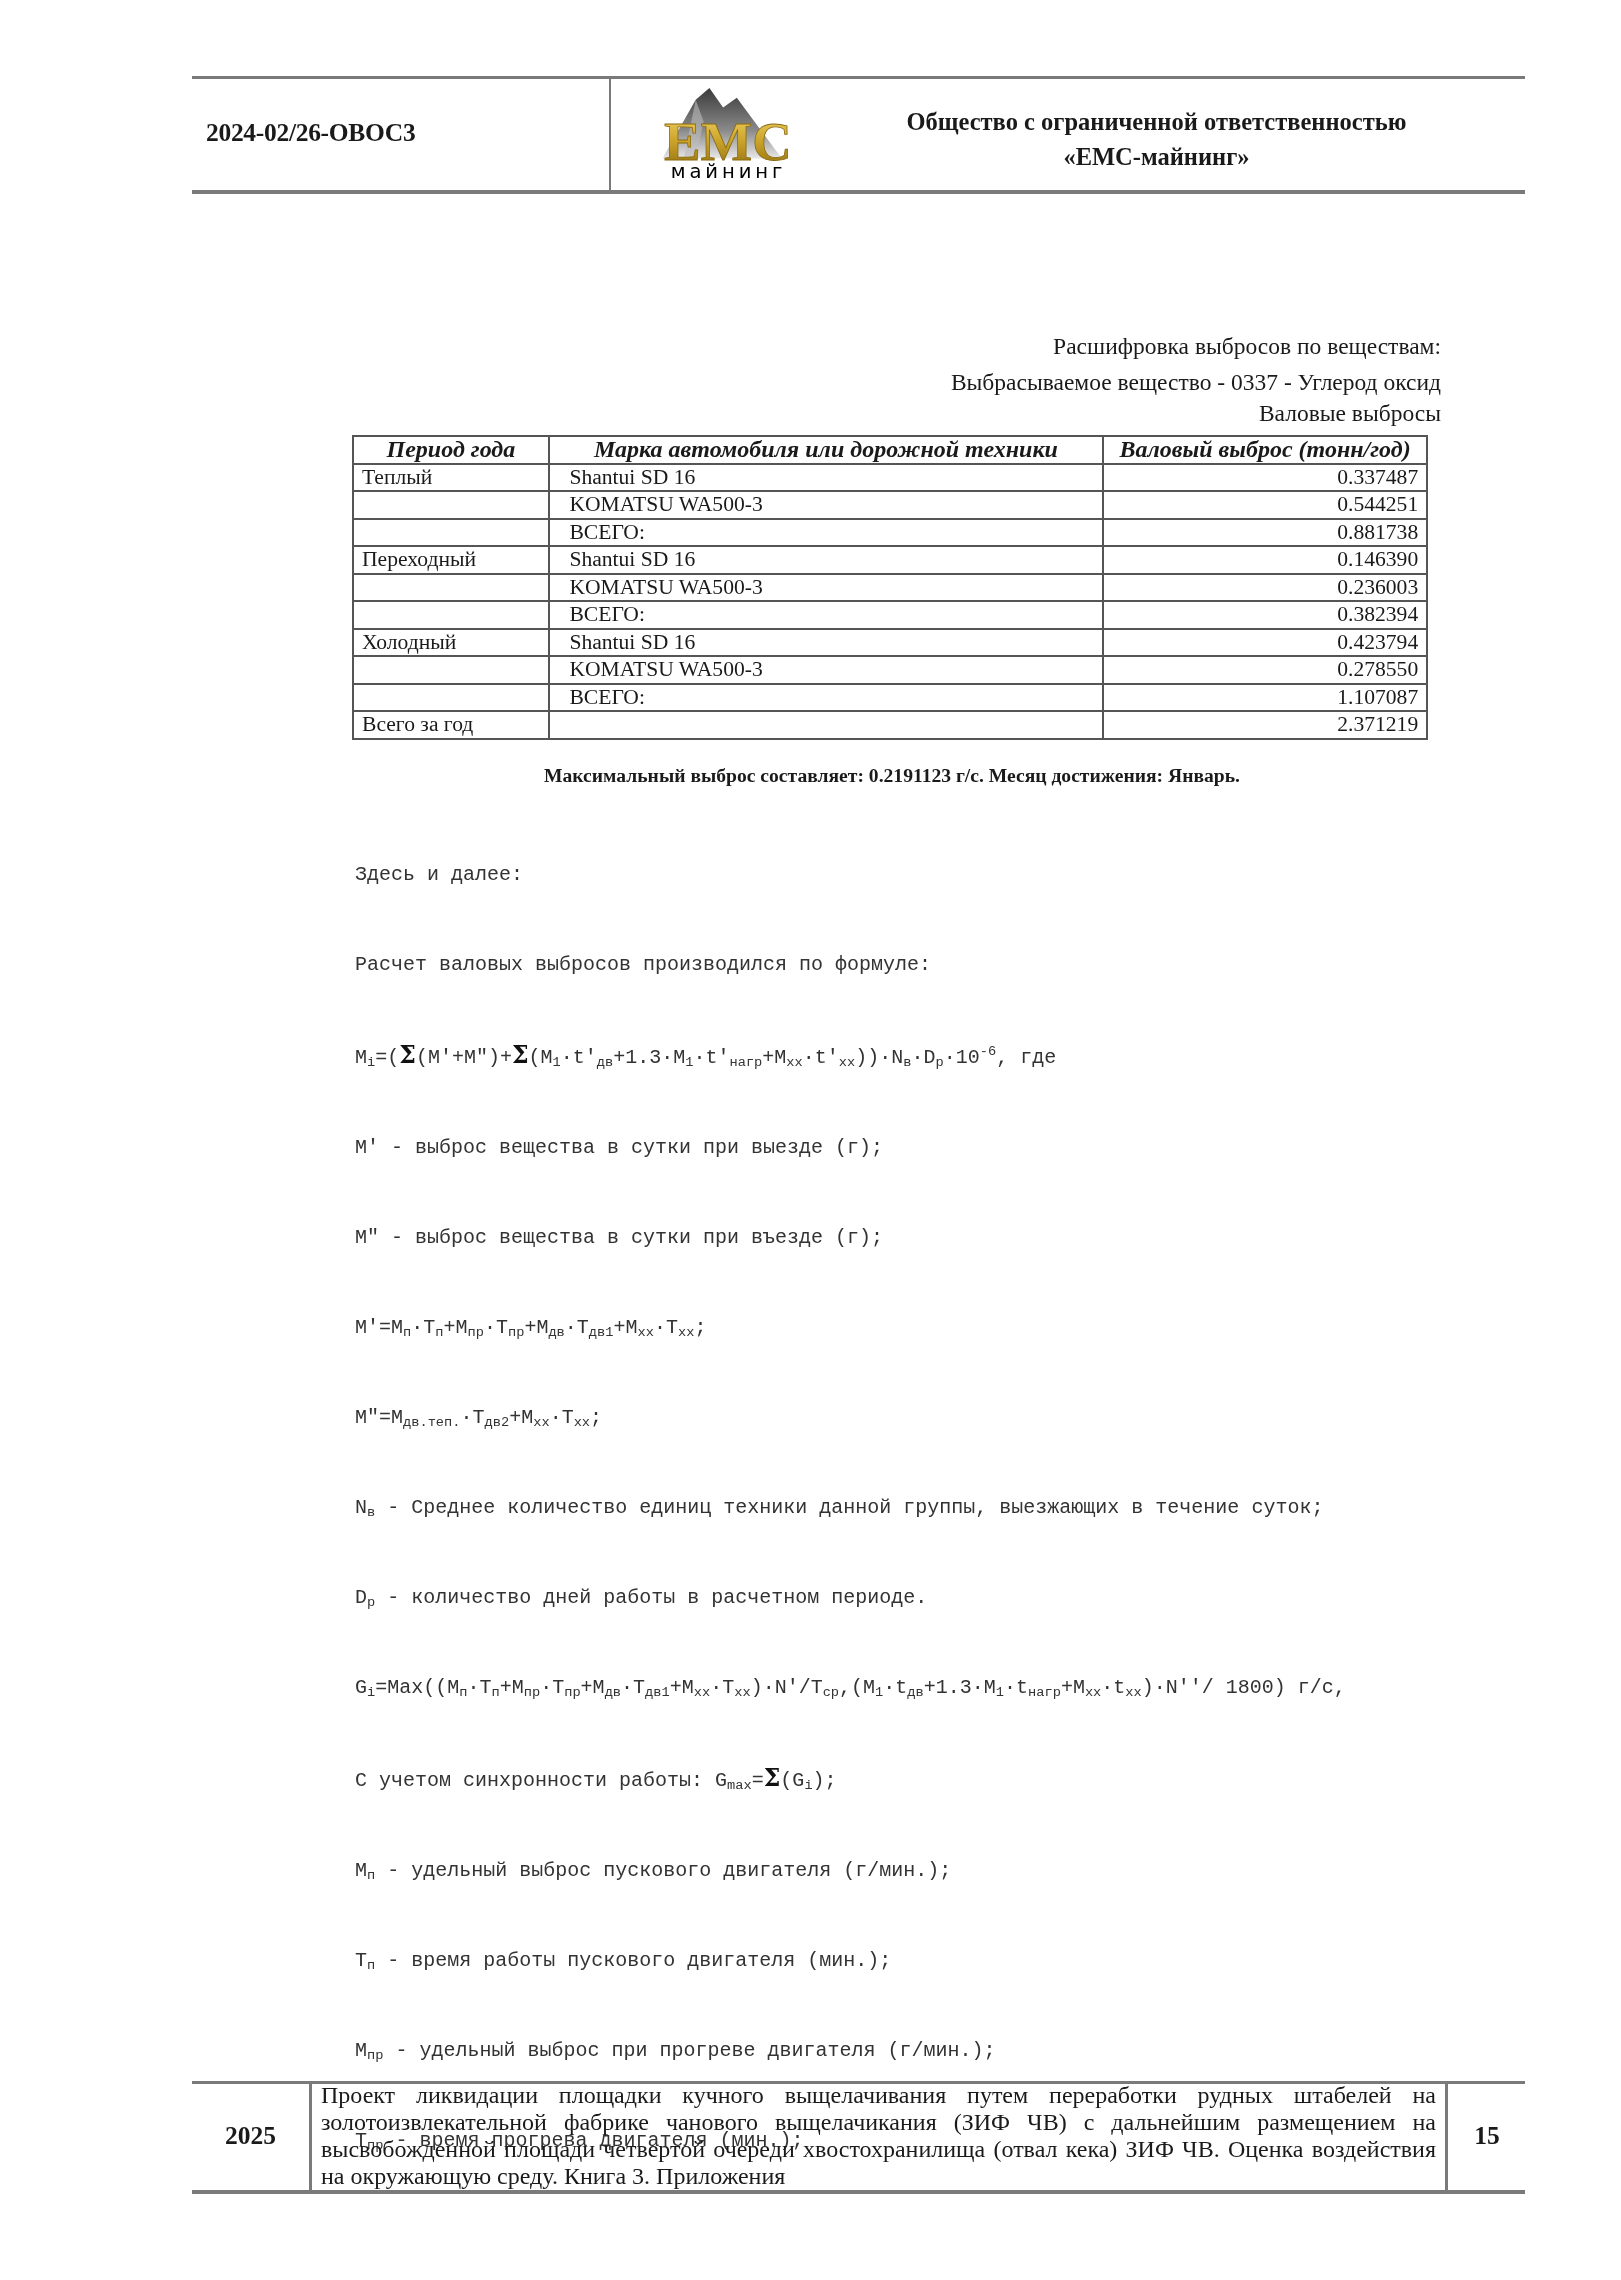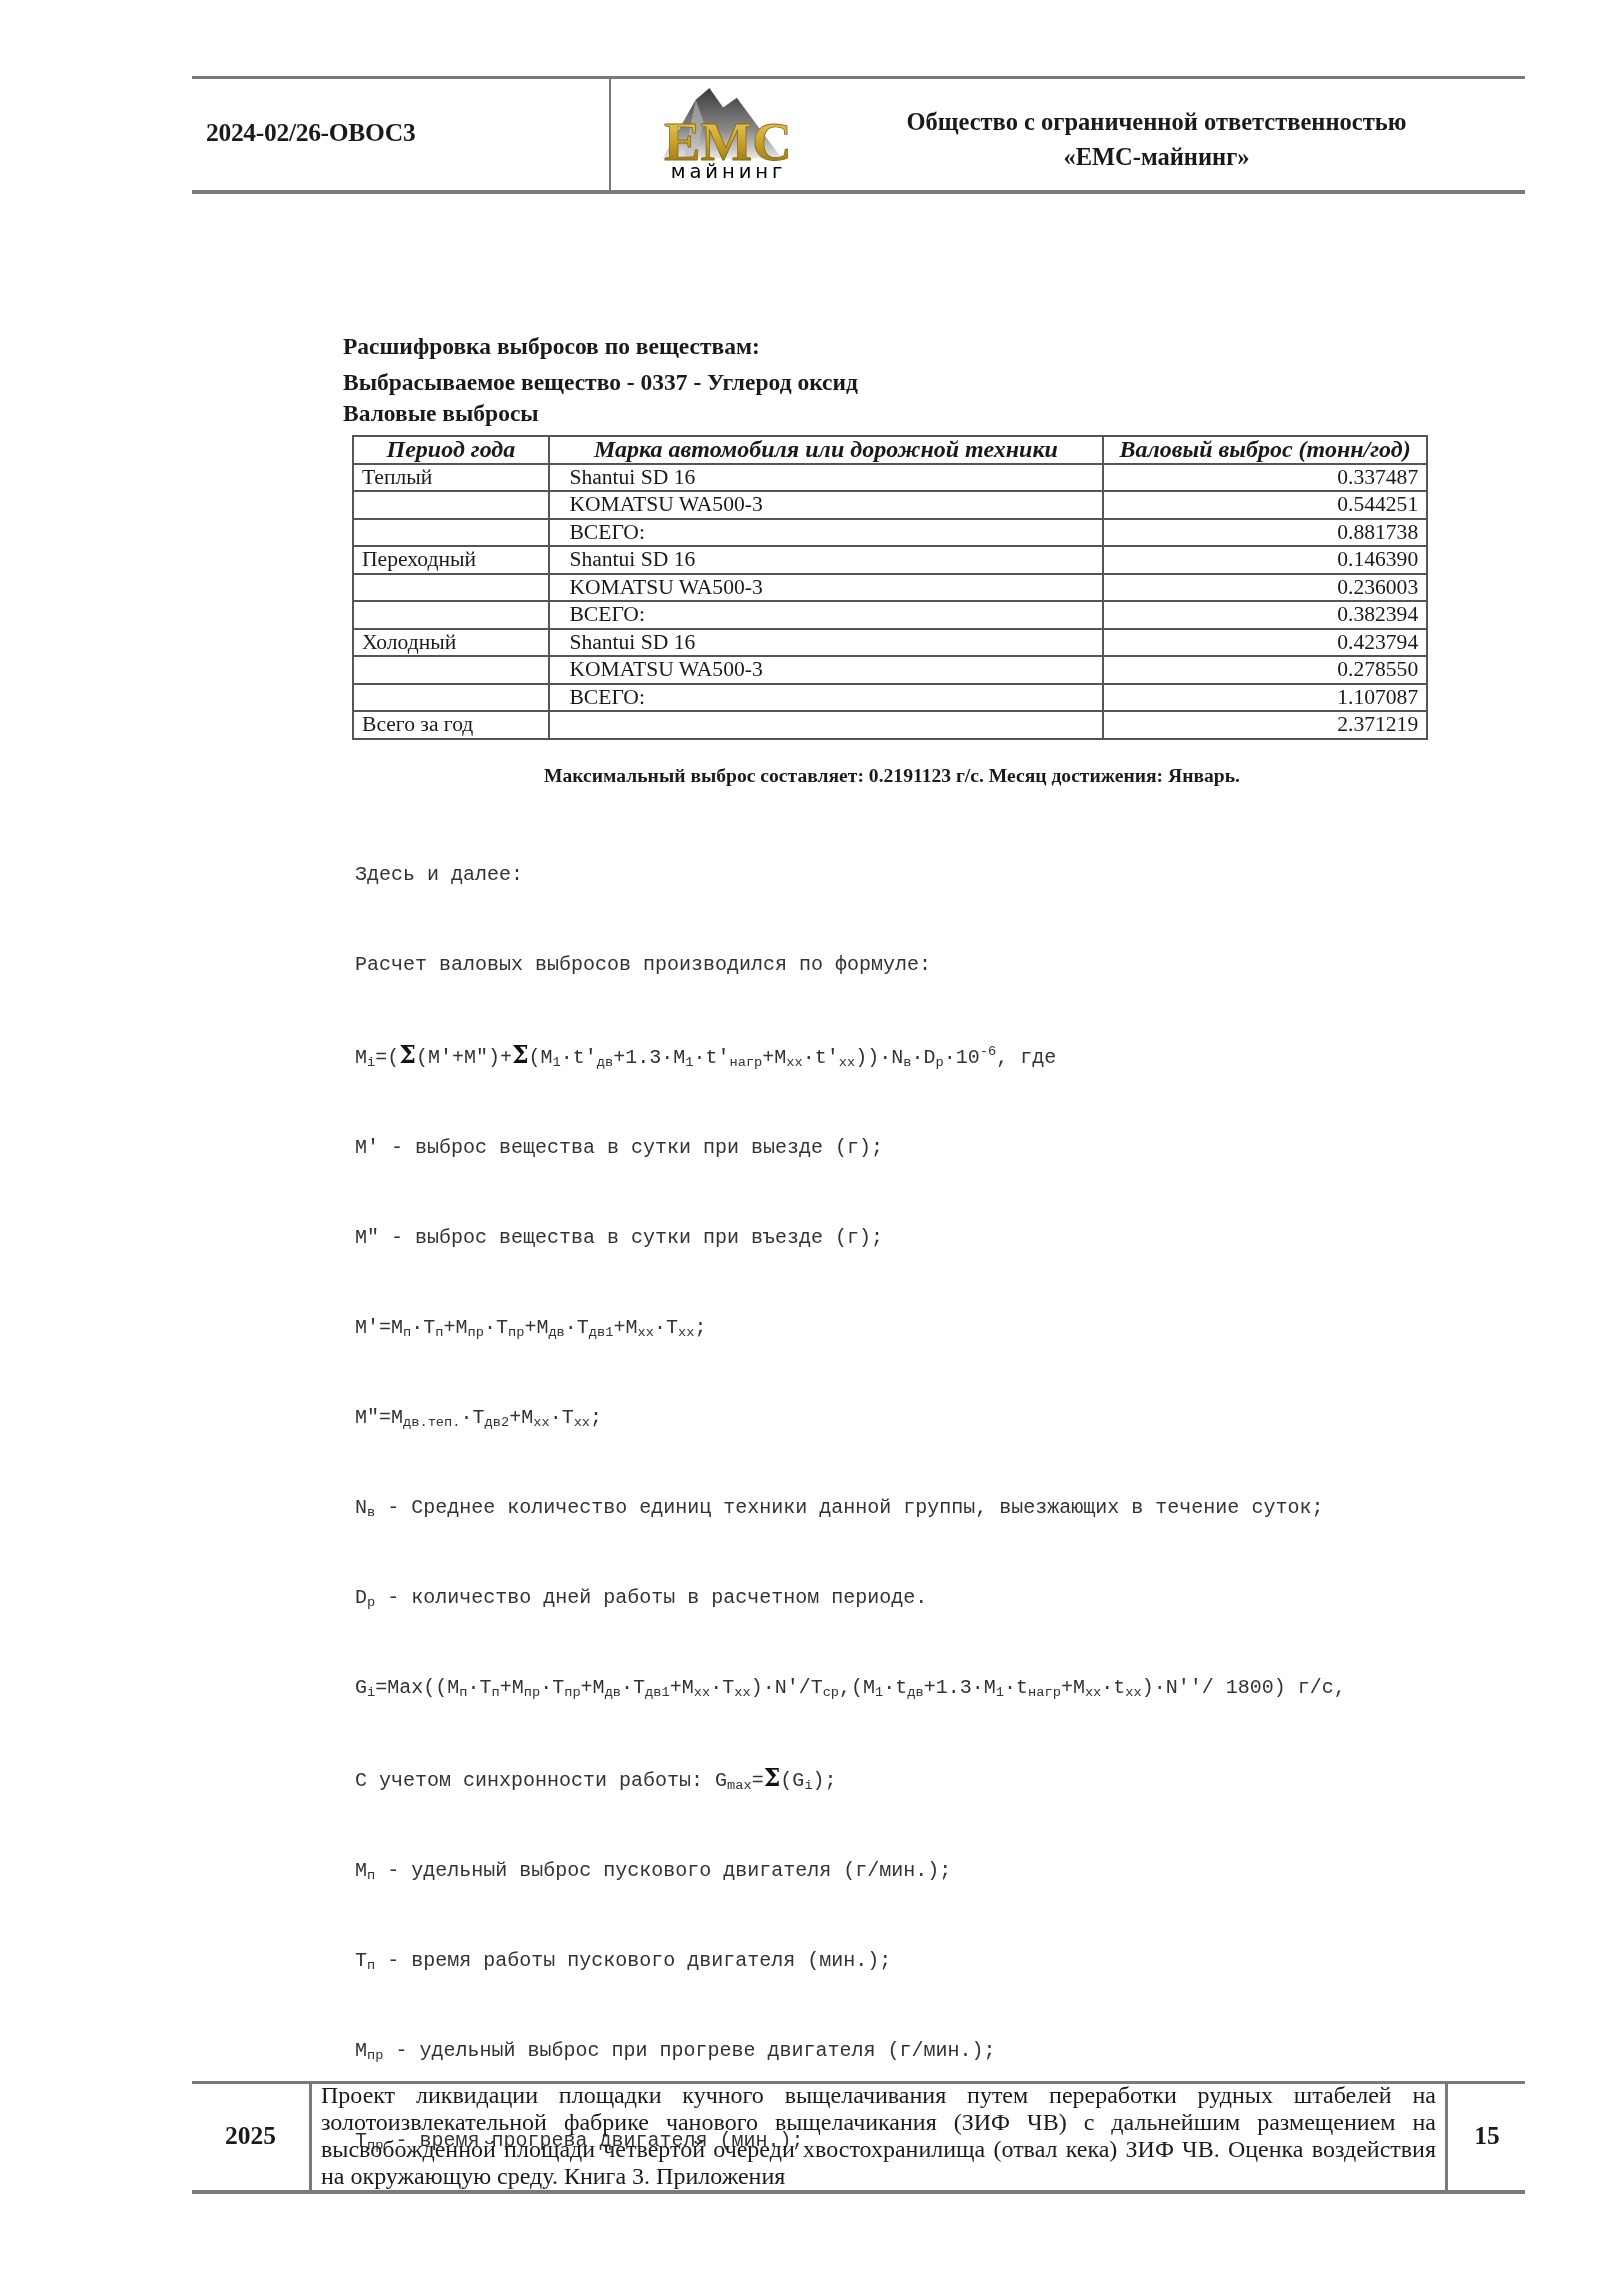--- a/index.html
+++ b/index.html
@@ -10,21 +10,21 @@
   
   .hdr-line-top { position: absolute; left: 192px; top: 76px; width: 1333px; height: 2.9px; background: #7a7a7a; }
   .hdr-line-bot { position: absolute; left: 192px; top: 190px; width: 1333px; height: 3.9px; background: #7a7a7a; }
   .hdr-divider { position: absolute; left: 609px; top: 79px; width: 2px; height: 111px; background: #7a7a7a; }
   .hdr-code { position: absolute; left: 206px; top: 118px; font-size: 25.5px; font-weight: bold; letter-spacing: -0.3px; }
   .hdr-org { position: absolute; left: 843px; top: 104px; width: 627px; text-align: center; font-size: 24.5px; font-weight: bold; line-height: 35px; }
   .logo { position: absolute; left: 635px; top: 82px; width: 186px; height: 106px; }
   .logo-text { position: absolute; left: 645px; top: 160px; width: 167px; text-align: center; font-family: "DejaVu Sans", sans-serif; font-size: 19.6px; letter-spacing: 3.9px; color: #000000; }
 
   
-  .title { position: absolute; left: 343px; width: 1098px; text-align: left; font-weight: bold; font-size: 23.5px; }
+  .title { position: absolute; left: 343px; width: 1098px; text-align: right; font-weight: normal; font-size: 23.5px; }
 
   
   table.emis { position: absolute; left: 352px; top: 435px; width: 1076px; border-collapse: collapse; font-size: 21.6px; }
   table.emis th, table.emis td { border: 2px solid #555; padding: 0 7.8px; height: 25.5px; line-height: 25.5px; }
   table.emis th { font-style: italic; font-weight: bold; text-align: center; font-size: 24px; }
   table.emis td.c1 { width: 178px; text-align: left; padding-left: 8px; }
   table.emis td.c2 { width: 525px; text-align: left; padding-left: 19.6px; }
   table.emis td.c3 { text-align: right; padding-right: 7.8px; }
   .max-note { position: absolute; left: 343px; top: 765px; width: 1098px; text-align: center; font-weight: bold; font-size: 19.6px; }
 

